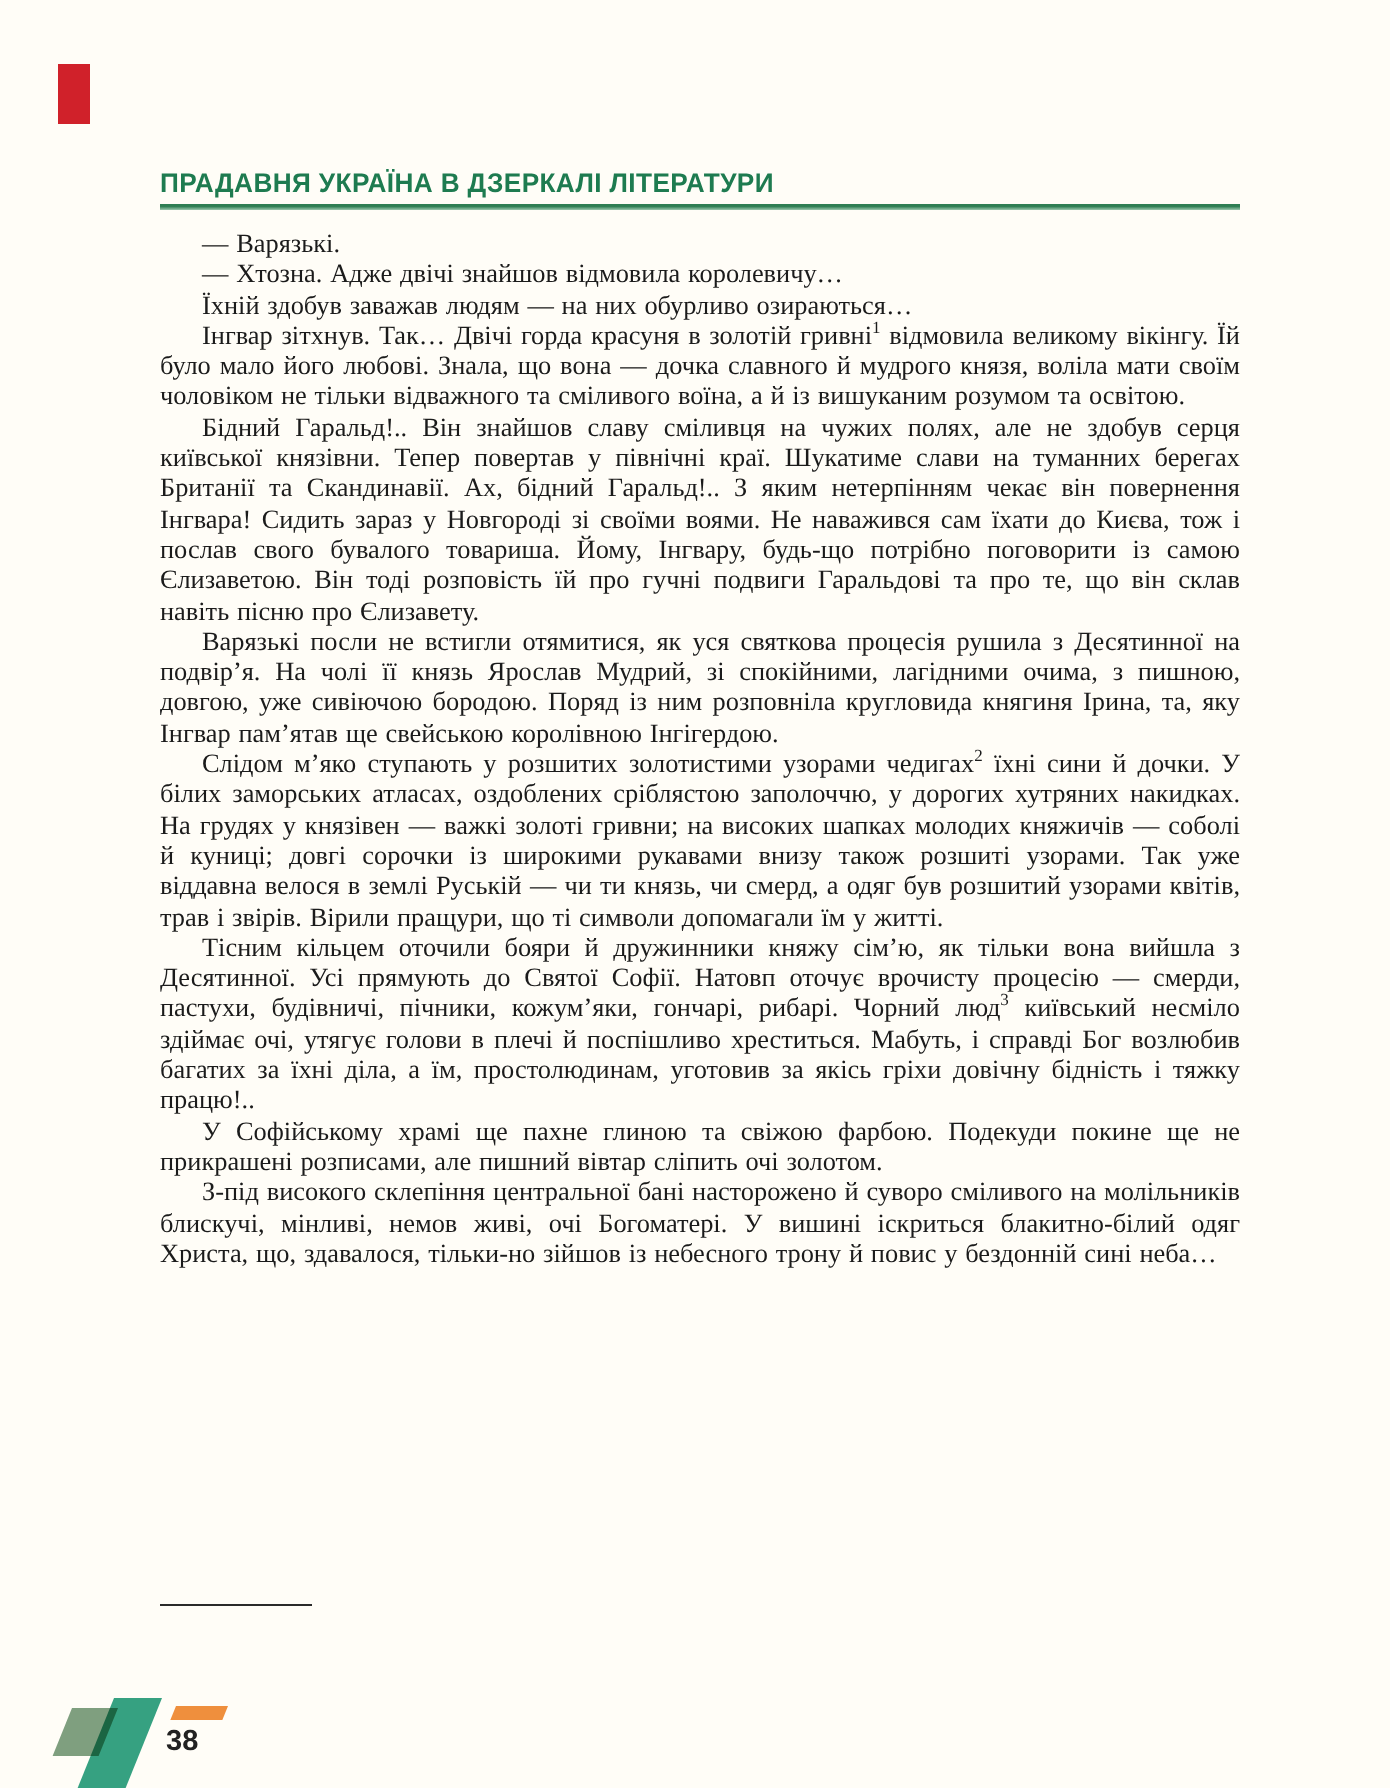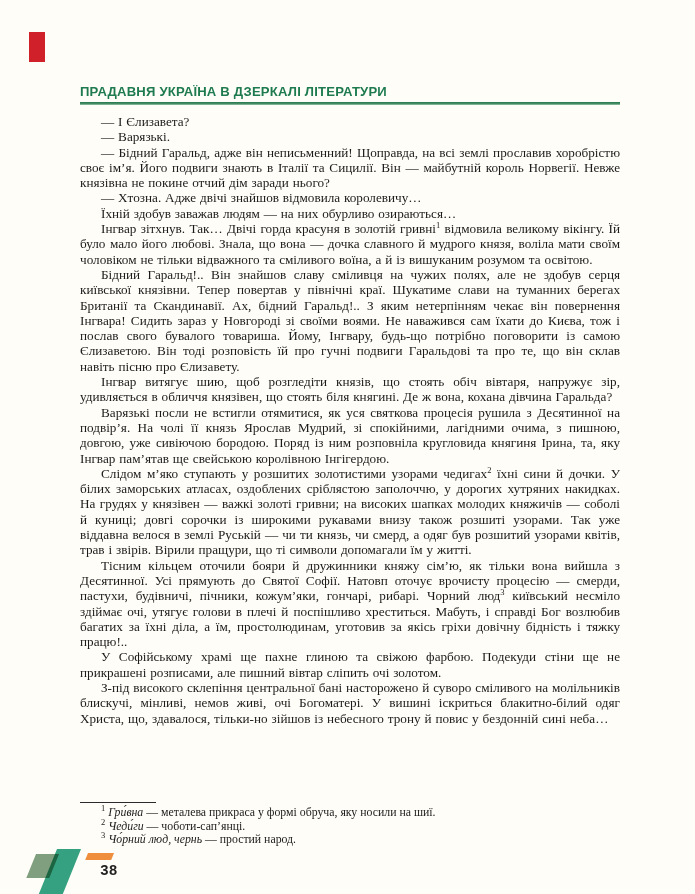--- a/index.html
+++ b/index.html
@@ -75,59 +75,51 @@
     transform: skewX(-22deg); transform-origin: top left;
     mix-blend-mode: multiply;
   }
   .logo-orange {
     position: absolute; left: 88px; top: 13px;
     width: 26px; height: 7px;
     background: #ef8f3d;
     transform: skewX(-22deg); transform-origin: top left;
   }
   .page-number {
-    position: absolute; left: 100px; top: 831px;
-    font-family: Liberation Mono, monospace;
+    position: absolute; left: 83px; top: 831px;
+    font-family: Liberation Sans, sans-serif;
     font-weight: bold; font-size: 14.5px; color: #222;
   }
 </style>
 </head>
 <body>
 
 <div class="page">
 
   <div class="bookmark"></div>
 
   <div class="chapter-header">ПРАДАВНЯ УКРАЇНА В ДЗЕРКАЛІ ЛІТЕРАТУРИ</div>
 
   <div class="header-rule"></div>
 
   <div class="body-text">
-      <p>— І Єлизавета?</p>
       <p>— Варязькі.</p>
-      <p>— Бідний Гаральд, адже він неписьменний! Щоправда, на всі землі прославив хоробрістю своє ім’я. Його подвиги знають в Італії та Сицилії. Він — майбутній король Норвегії. Невже князівна не покине отчий дім заради нього?</p>
       <p>— Хтозна. Адже двічі знайшов відмовила королевичу…</p>
       <p>Їхній здобув заважав людям — на них обурливо озираються…</p>
       <p>Інгвар зітхнув. Так… Двічі горда красуня в золотій гривні<sup>1</sup> відмовила великому вікінгу. Їй було мало його любові. Знала, що вона — дочка славного й мудрого князя, воліла мати своїм чоловіком не тільки відважного та сміливого воїна, а й із вишуканим розумом та освітою.</p>
       <p>Бідний Гаральд!.. Він знайшов славу сміливця на чужих полях, але не здобув серця київської князівни. Тепер повертав у північні краї. Шукатиме слави на туманних берегах Британії та Скандинавії. Ах, бідний Гаральд!.. З яким нетерпінням чекає він повернення Інгвара! Сидить зараз у Новгороді зі своїми воями. Не наважився сам їхати до Києва, тож і послав свого бувалого товариша. Йому, Інгвару, будь-що потрібно поговорити із самою Єлизаветою. Він тоді розповість їй про гучні подвиги Гаральдові та про те, що він склав навіть пісню про Єлизавету.</p>
-      <p>Інгвар витягує шию, щоб розгледіти князів, що стоять обіч вівтаря, напружує зір, удивляється в обличчя князівен, що стоять біля княгині. Де ж вона, кохана дівчина Гаральда?</p>
       <p>Варязькі посли не встигли отямитися, як уся святкова процесія рушила з Десятинної на подвір’я. На чолі її князь Ярослав Мудрий, зі спокійними, лагідними очима, з пишною, довгою, уже сивіючою бородою. Поряд із ним розповніла кругловида княгиня Ірина, та, яку Інгвар пам’ятав ще свейською королівною Інгігердою.</p>
       <p>Слідом м’яко ступають у розшитих золотистими узорами чедигах<sup>2</sup> їхні сини й дочки. У білих заморських атласах, оздоблених сріблястою заполоччю, у дорогих хутряних накидках. На грудях у князівен — важкі золоті гривни; на високих шапках молодих княжичів — соболі й куниці; довгі сорочки із широкими рукавами внизу також розшиті узорами. Так уже віддавна велося в землі Руській — чи ти князь, чи смерд, а одяг був розшитий узорами квітів, трав і звірів. Вірили пращури, що ті символи допомагали їм у житті.</p>
       <p>Тісним кільцем оточили бояри й дружинники княжу сім’ю, як тільки вона вийшла з Десятинної. Усі прямують до Святої Софії. Натовп оточує врочисту процесію — смерди, пастухи, будівничі, пічники, кожум’яки, гончарі, рибарі. Чорний люд<sup>3</sup> київський несміло здіймає очі, утягує голови в плечі й поспішливо хреститься. Мабуть, і справді Бог возлюбив багатих за їхні діла, а їм, простолюдинам, уготовив за якісь гріхи довічну бідність і тяжку працю!..</p>
-      <p>У Софійському храмі ще пахне глиною та свіжою фарбою. Подекуди стіни ще не прикрашені розписами, але пишний вівтар сліпить очі золотом.</p>
+      <p>У Софійському храмі ще пахне глиною та свіжою фарбою. Подекуди покине ще не прикрашені розписами, але пишний вівтар сліпить очі золотом.</p>
       <p>З-під високого склепіння центральної бані насторожено й суворо сміливого на молільників блискучі, мінливі, немов живі, очі Богоматері. У вишині іскриться блакитно-білий одяг Христа, що, здавалося, тільки-но зійшов із небесного трону й повис у бездонній сині неба…</p>
     </div>
 
   <div class="footnote-divider"></div>
 
-  <div class="footnotes">
-      <p class="footnote"><sup>1</sup><i> Гри́вна</i><span> — металева прикраса у формі обруча, яку носили на шиї.</span></p>
-      <p class="footnote"><sup>2</sup><i> Чеди́ги</i><span> — чоботи-сап’янці.</span></p>
-      <p class="footnote"><sup>3</sup><i> Чо́рний люд, чернь</i><span> — простий народ.</span></p>
-    </div>
 
   <div class="logo">
     <div class="logo-teal"></div>
     <div class="logo-olive"></div>
     <div class="logo-orange"></div>
   </div>
 
   <div class="page-number">38</div>
 
 </div>

